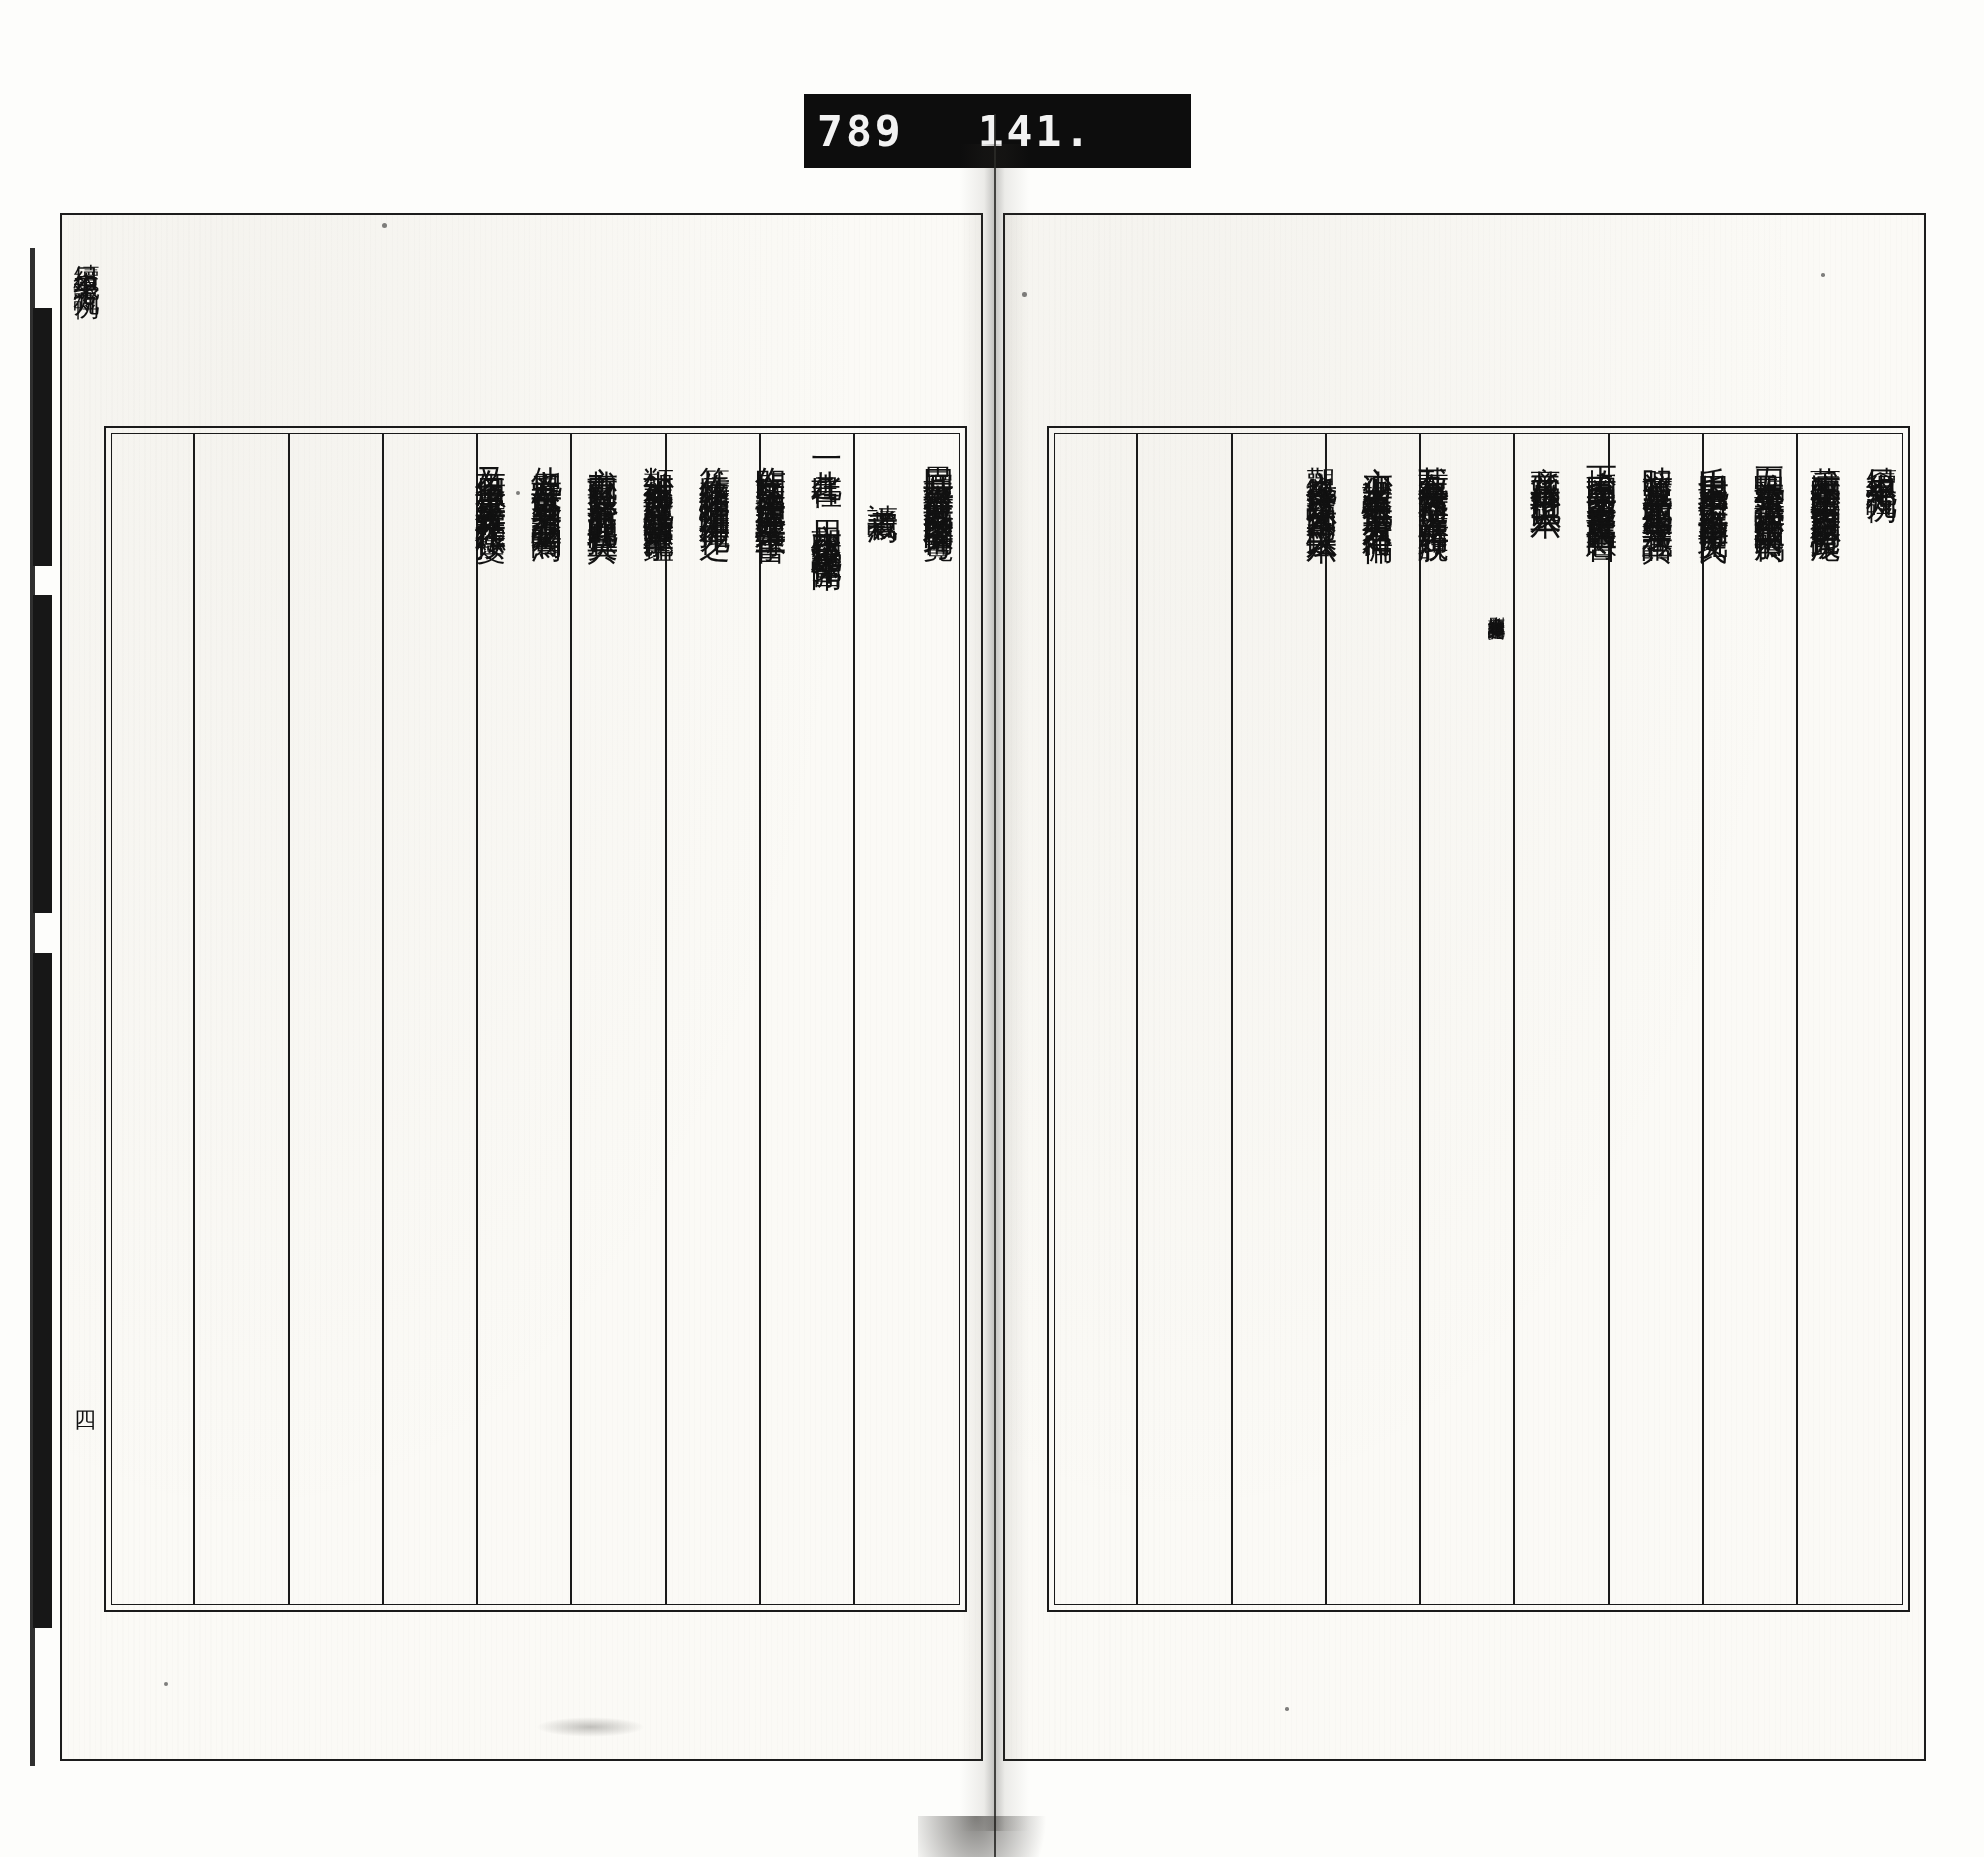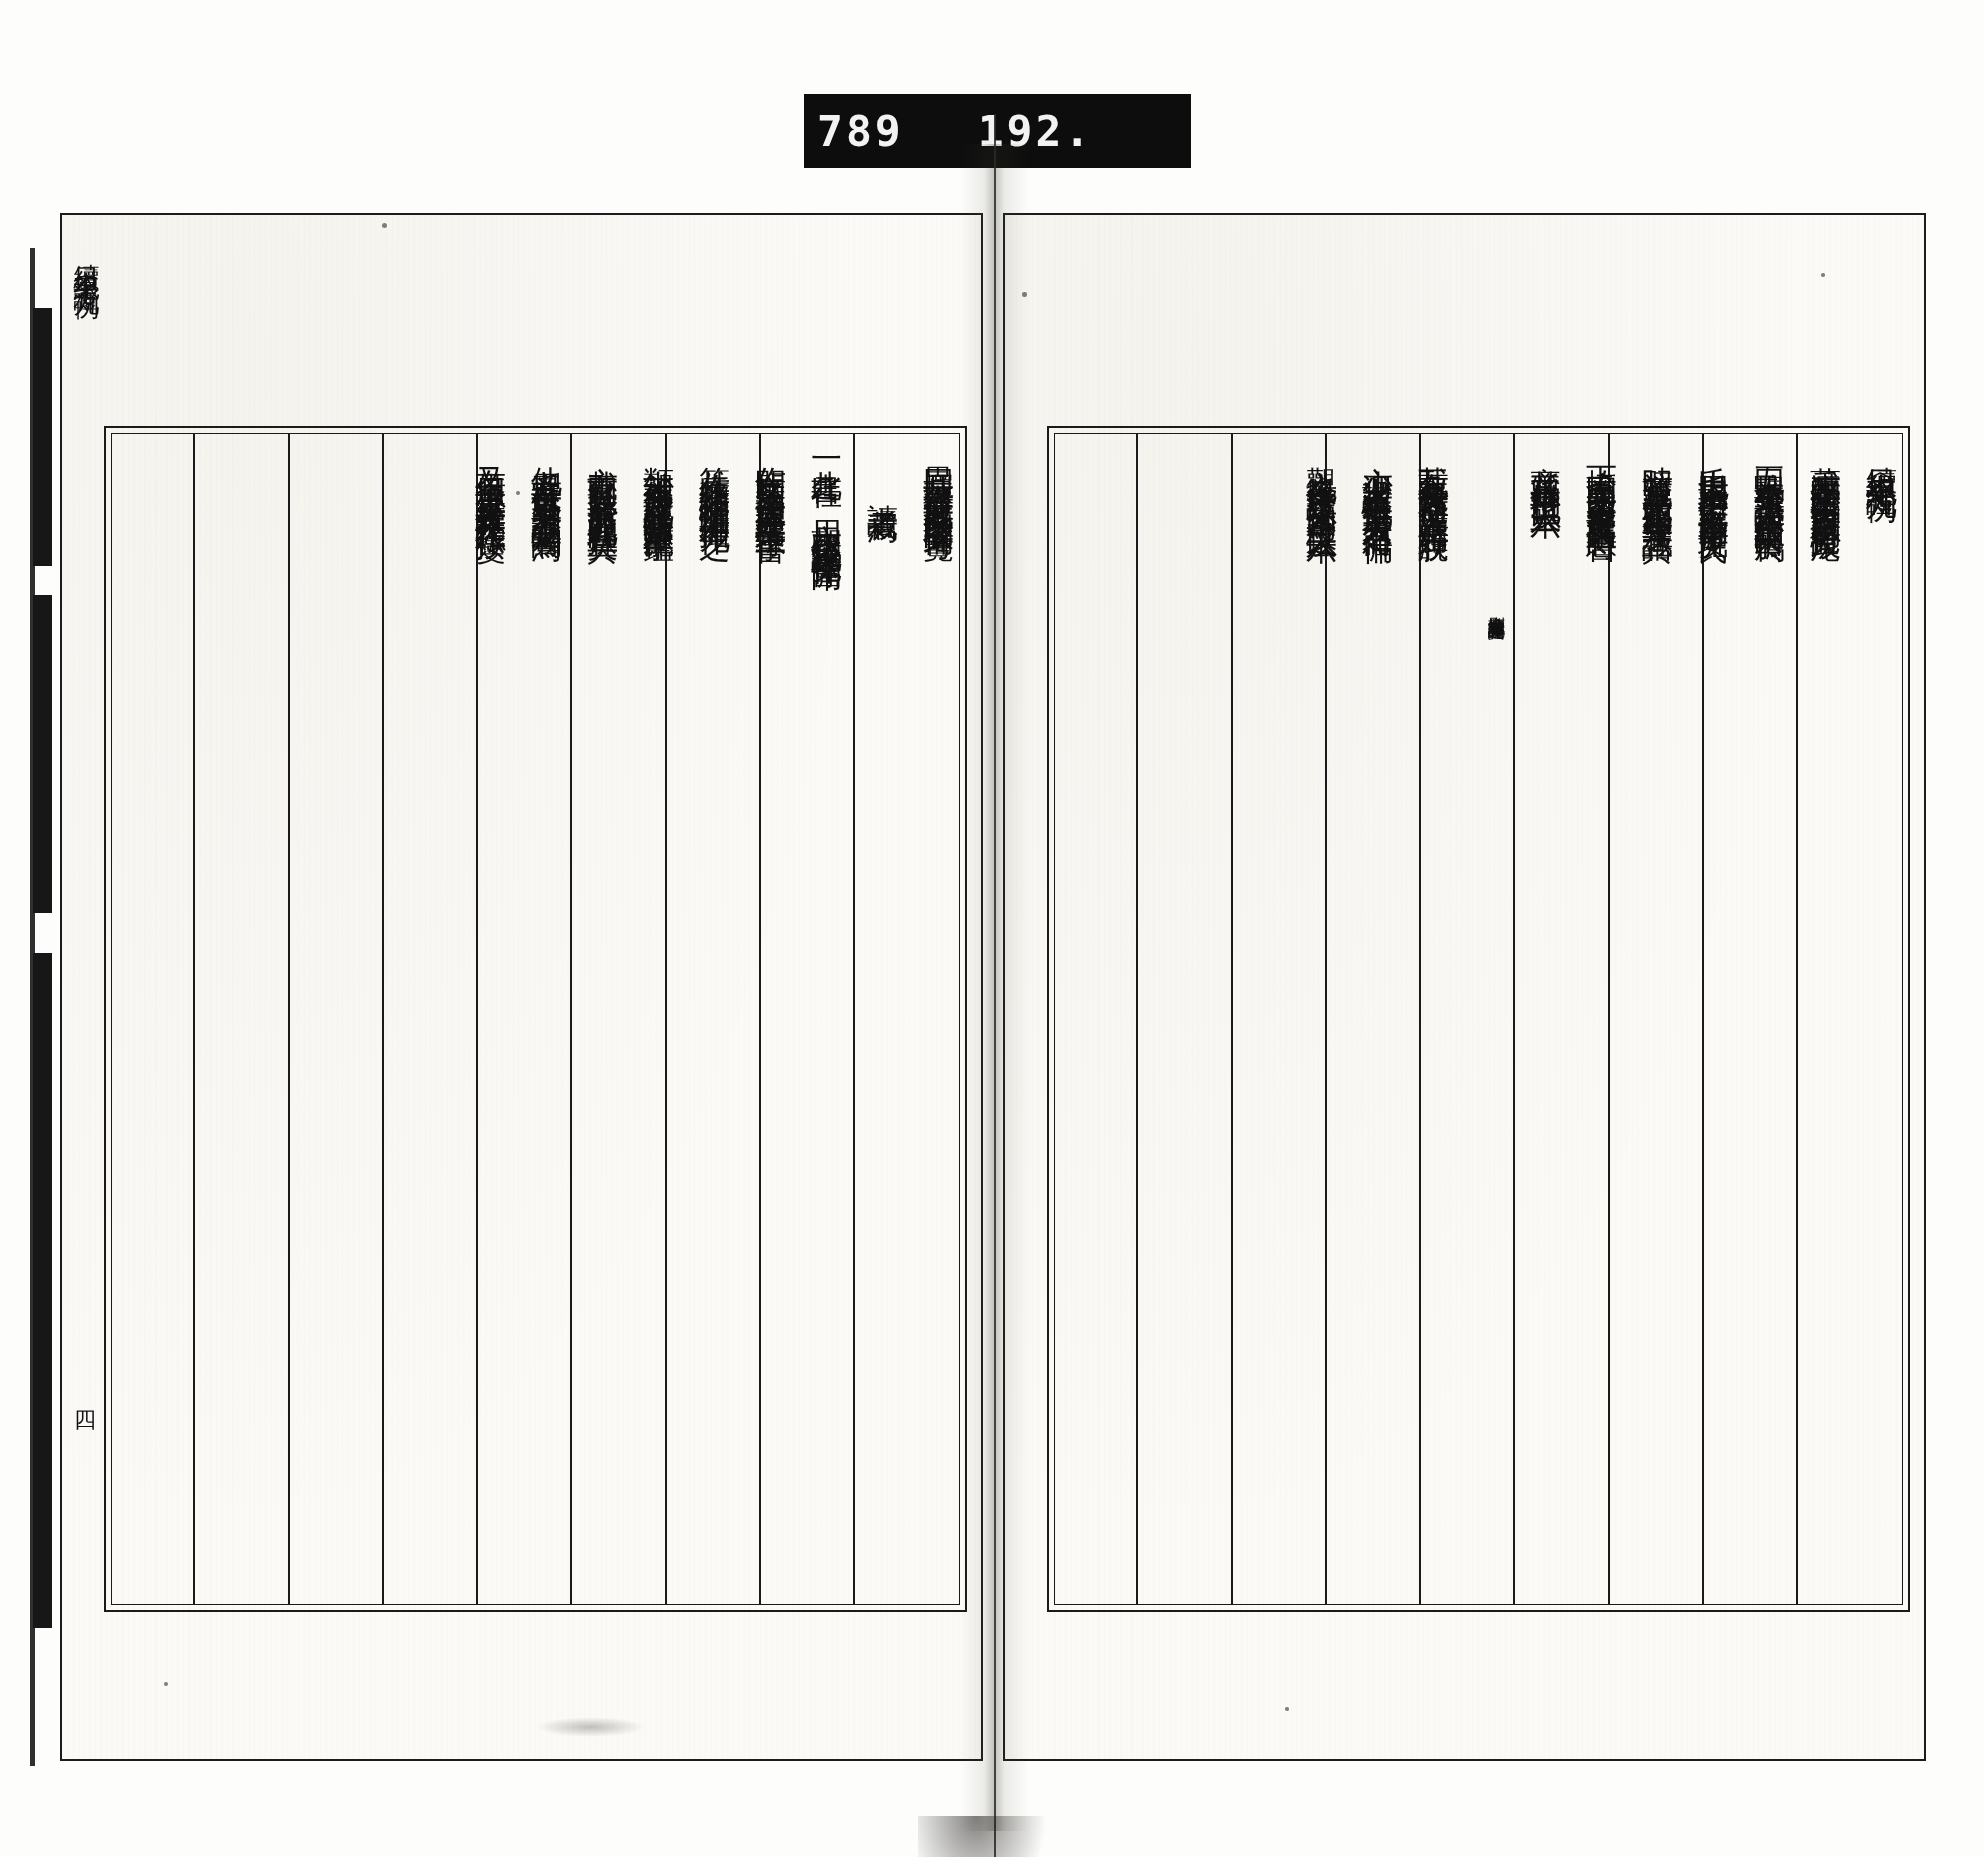--- a/index.html
+++ b/index.html
@@ -239,21 +239,21 @@
     background: radial-gradient(ellipse at center, rgba(40,38,34,.28), rgba(255,255,255,0) 70%);
   }
 </style>
 </head>
 <body>
 
 <div id="scan">
 
   <div class="filmstrip">
     <span class="num left">789</span>
-    <span class="num right">192.</span>
+    <span class="num right">141.</span>
   </div>
 
   <div class="book">
 
     <div class="leaf left"></div>
 
     <div class="binding">
       <div class="bar b1"></div>
       <div class="bar b2"></div>
       <div class="bar b3"></div>

